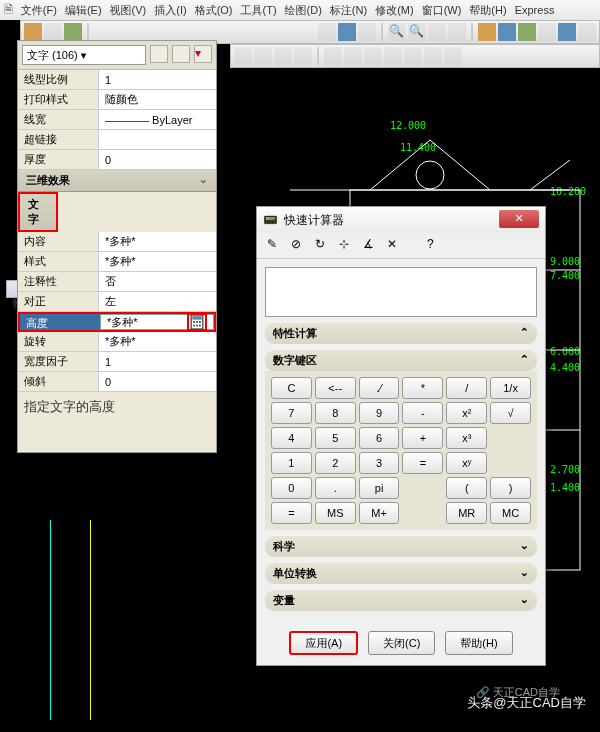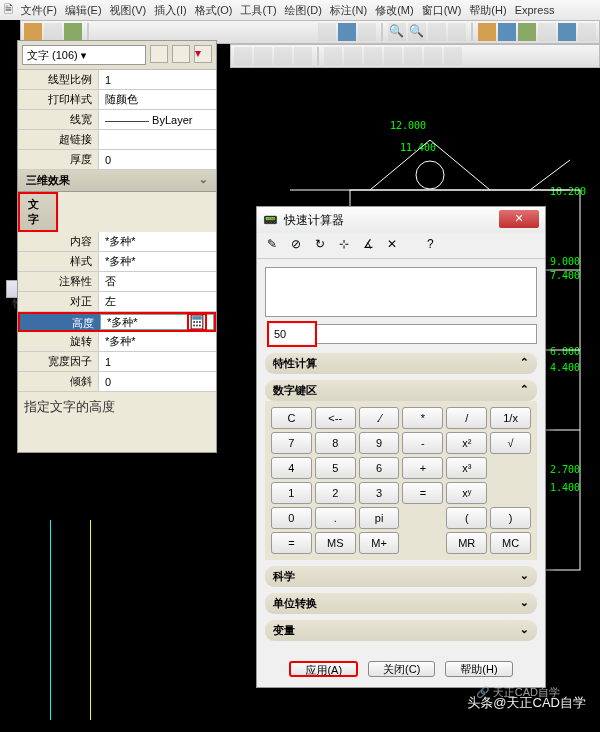--- a/index.html
+++ b/index.html
@@ -19,21 +19,21 @@
 
 .sidetab { position: absolute; left: 6px; top: 280px; writing-mode: vertical-rl; background: linear-gradient(#e8e8f4,#d4d4e8); font-size: 11px; padding: 8px 3px; color: #333; border: 1px solid #aaa; }
 
 
 .props { position: absolute; top: 40px; left: 17px; width: 200px; background: #ece9d8; border: 1px solid #999; }
 .props-head { display: flex; padding: 4px; gap: 4px; background: #e4e0d0; border-bottom: 1px solid #bbb; }
 .props-select { flex: 1; background: #fff; border: 1px solid #999; height: 20px; padding: 2px 4px; font-size: 11px; }
 .props-ico { width: 18px; height: 18px; border: 1px solid #aaa; background: #f0ece0; }
 
 .prop-row { display: flex; border-bottom: 1px solid #ccc; height: 20px; font-size: 11px; }
-.prop-label { width: 80px; padding: 2px 6px; background: #ece9d8; text-align: right; }
+.prop-label { width: 80px; padding: 2px 6px; background: #ece9d8; }
 .prop-val { flex: 1; padding: 2px 6px; background: #fff; border-left: 1px solid #ccc; display: flex; align-items: center; }
 .prop-val.active { background: #fff; border: 1px solid #7a9; }
 
 .section { background: linear-gradient(#d8d4c4,#cac6b6); padding: 3px 8px; font-size: 11px; font-weight: bold; display: flex; justify-content: space-between; border-bottom: 1px solid #999; }
 .section .chev { color: #666; }
 
 .redbox { border: 2px solid #e00 !important; }
 .highlight-row .prop-label { background: #3b6ea5; color: #fff; }
 .calc-icon { width: 20px; height: 18px; background:#fff; border:1px solid #888; display:flex; align-items:center; justify-content:center; font-size:9px; }
 .calc-icon svg { width:14px; height:14px; }
@@ -57,21 +57,21 @@
 .calc-input-wrap.redbox { display:inline-block; width:50px; margin-left:2px; }
 .calc-input-wrap.redbox .calc-input { width:44px; border:none; }
 .input-row { display:flex; align-items:center; }
 .input-row .rest { flex:1; height:20px; background:#fff; border:1px solid #999; border-left:none; }
 
 .calc-sec { background: linear-gradient(#e8e4d4,#dad6c6); padding: 3px 8px; font-size: 11px; font-weight: bold; margin-top: 6px; display:flex; justify-content:space-between;border-radius:9px; }
 .keypad { background: #e8e4d4; padding: 6px; display: grid; grid-template-columns: repeat(6, 1fr); gap: 3px; }
 .key { height: 22px; background: linear-gradient(#fdfdfd,#e4e4e4); border: 1px solid #999; border-radius: 3px; font-size: 11px; display:flex; align-items:center; justify-content:center; cursor:pointer; }
 
 .calc-btns { display: flex; justify-content: center; gap: 10px; padding: 12px 0 10px; }
-.cbtn { height: 16px; padding: 0 14px; background: linear-gradient(#fdfdfd,#e4e4e4); border: 1px solid #888; border-radius: 3px; font-size: 11px; }
+.cbtn { height: 24px; padding: 0 14px; background: linear-gradient(#fdfdfd,#e4e4e4); border: 1px solid #888; border-radius: 3px; font-size: 11px; }
 .cbtn.redbox { }
 
 
 .wm { position: absolute; bottom: 20px; right: 14px; color: #eee; font-size: 13px; text-shadow: 0 1px 2px #000; }
 .wm2 { position: absolute; bottom: 32px; right: 40px; color: #fff; font-size: 11px; opacity:.6; }
 
 .layer-lines { position:absolute; left:50px; top:520px; width:180px; height:200px; }
 .layer-lines .v { position:absolute; width:1px; height:200px; background:#00fff0; }
 .layer-lines .v2 { left:40px; background:#ffff00; }
 </style>
@@ -275,24 +275,20 @@
     <span class="ctool">⊘</span>
     <span class="ctool">↻</span>
     <span class="ctool">⊹</span>
     <span class="ctool">∡</span>
     <span class="ctool">✕</span>
     <span style="width:10px"></span>
     <span class="ctool">?</span>
   </div>
   <div class="calc-body">
     <div class="calc-display"></div>
-    <div class="input-row">
-      <span class="calc-input-wrap redbox"><input class="calc-input" value="50" style=""></span>
-      <div class="rest"></div>
-    </div>
 
     <div class="calc-sec">
         <span>特性计算</span>
         <span>⌃</span>
       </div>
 
     <div class="calc-sec">
         <span>数字键区</span>
         <span>⌃</span>
       </div>

